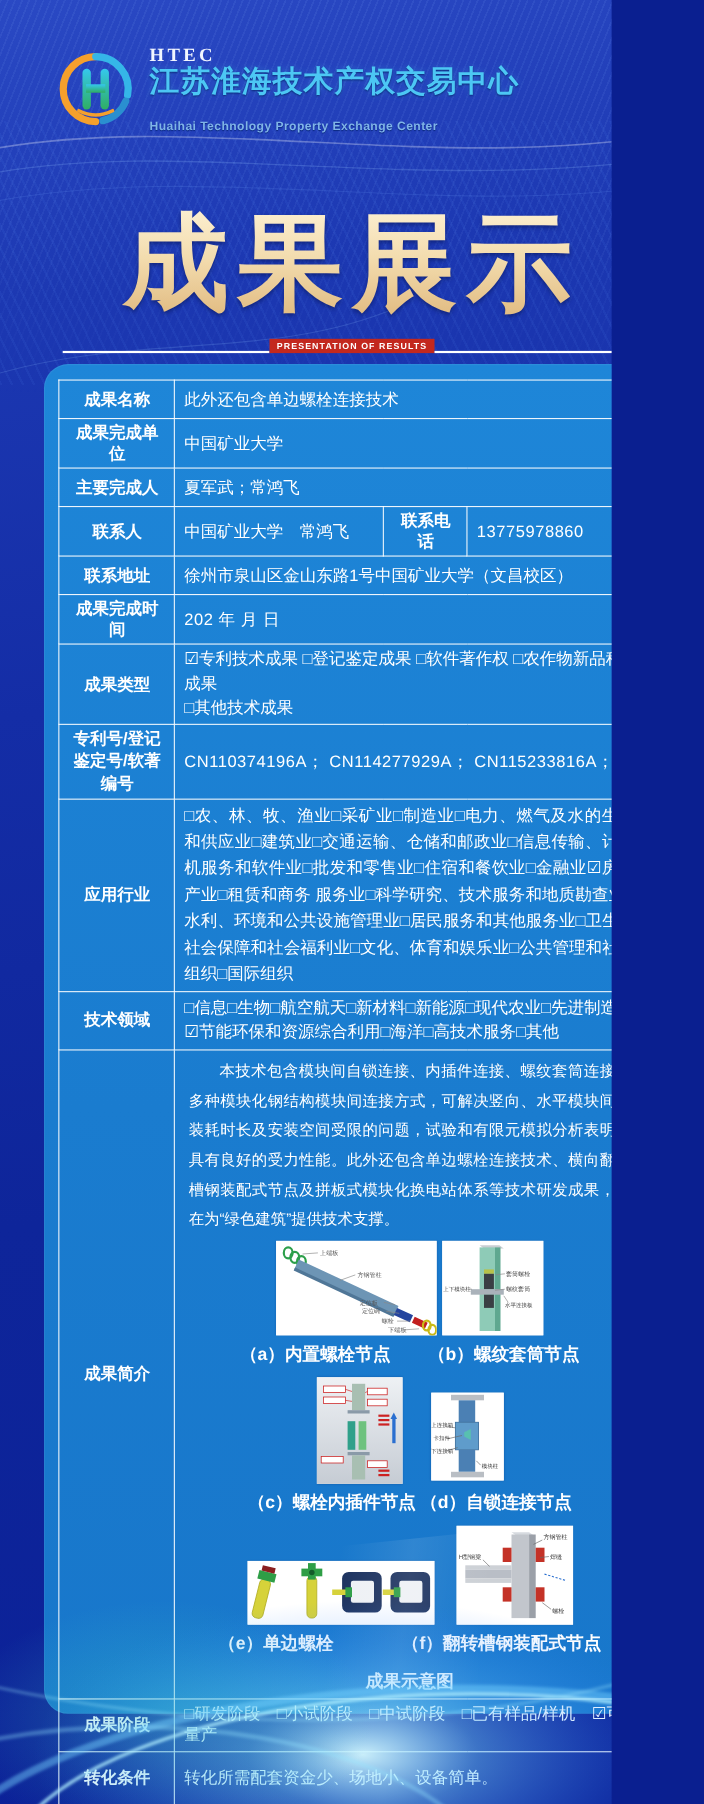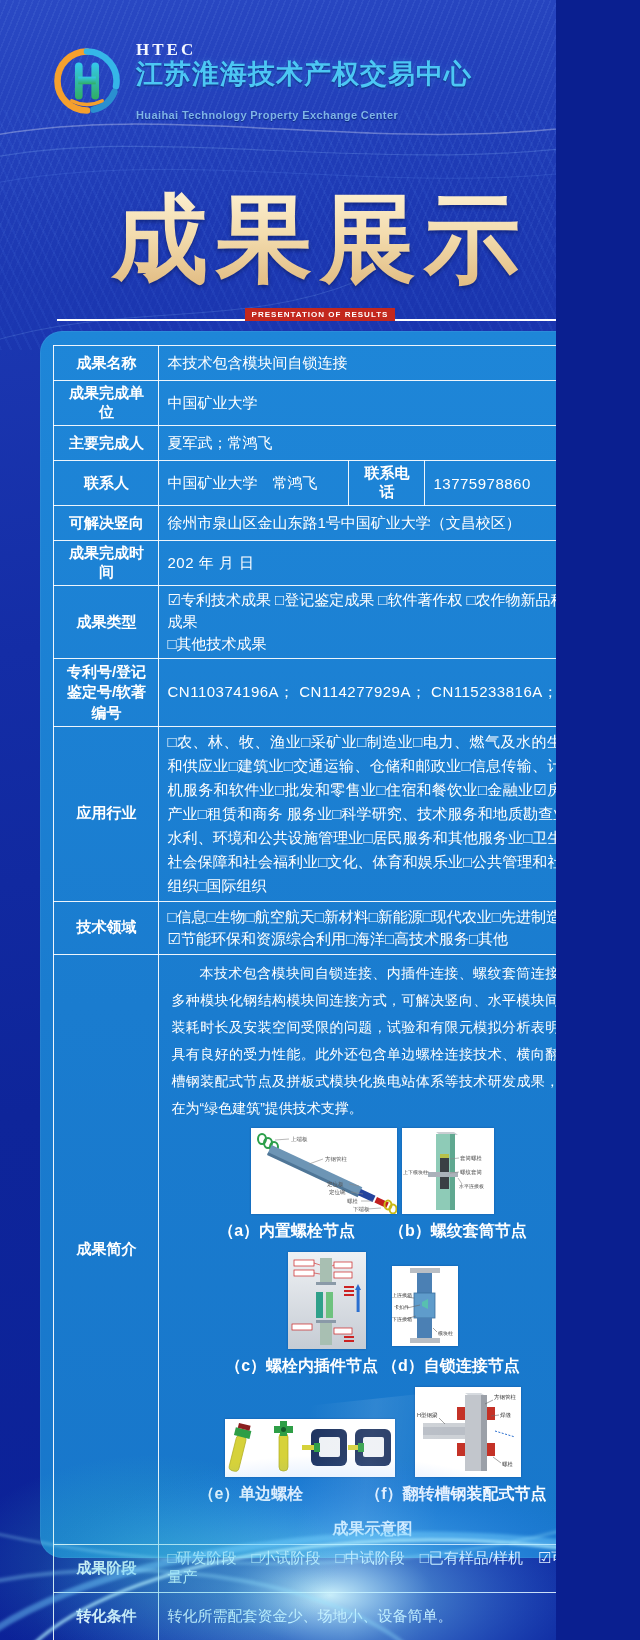--- a/index.html
+++ b/index.html
@@ -114,42 +114,42 @@
       <colgroup>
           <col style="width:105px">
           <col style="width:190px">
           <col style="width:76px">
           <col style="width:161px">
         </colgroup>
 
       <tbody>
           <tr>
         <td class="lab" style="height:28px">成果名称</td>
-        <td class="val" colspan="3">本技术包含模块间自锁连接</td>
+        <td class="val" colspan="3">此外还包含单边螺栓连接技术</td>
       </tr>
 
       <tr>
         <td class="lab" style="height:28px">成果完成单位</td>
         <td class="val" colspan="3">中国矿业大学</td>
       </tr>
 
       <tr>
         <td class="lab" style="height:28px">主要完成人</td>
         <td class="val" colspan="3">夏军武；常鸿飞</td>
       </tr>
 
       <tr>
         <td class="lab" style="height:28px">联系人</td>
         <td class="val">中国矿业大学　常鸿飞</td>
         <td class="lab">联系电话</td>
         <td class="val num">13775978860</td>
       </tr>
 
       <tr>
-        <td class="lab" style="height:28px">可解决竖向</td>
+        <td class="lab" style="height:28px">联系地址</td>
         <td class="val" colspan="3">徐州市泉山区金山东路1号中国矿业大学（文昌校区）</td>
       </tr>
 
       <tr>
         <td class="lab" style="height:28px">成果完成时间</td>
         <td class="val num" colspan="3">202  年    月    日</td>
       </tr>
 
       <tr>
         <td class="lab" style="height:44px">成果类型</td>

